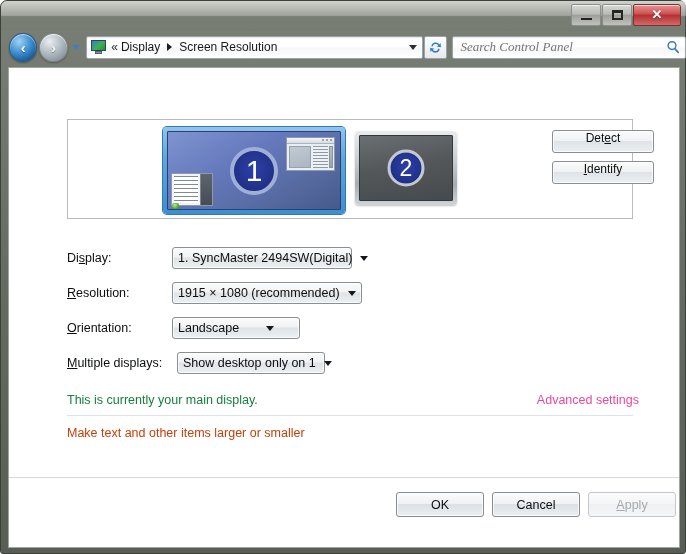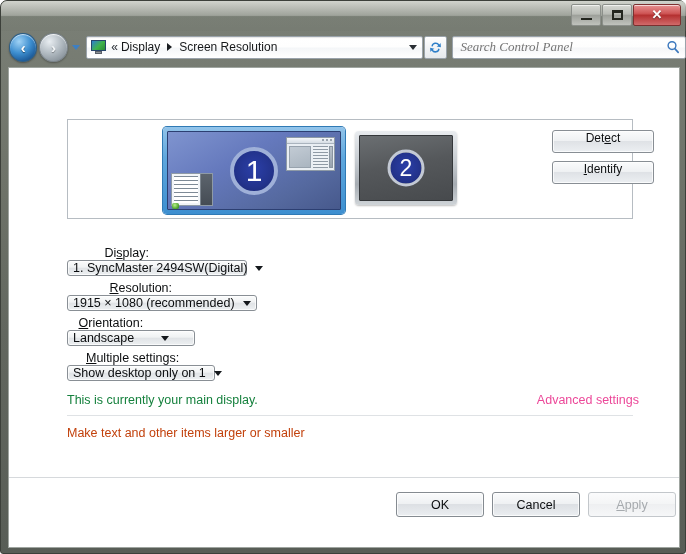--- a/index.html
+++ b/index.html
@@ -417,21 +417,20 @@
   #identify-button { left: 543px; top: 93px; }
   .accel { text-decoration: underline; }
 
   
   .form-row {
     position: absolute;
     left: 58px;
     height: 24px;
     display: flex;
     align-items: center;
-    flex-direction: column;
   }
   #row-display { top: 178px; }
   #row-resolution { top: 213px; }
   #row-orientation { top: 248px; }
   #row-multiple { top: 283px; }
 
   .form-label {
     font-size: 12.5px;
     color: #0b0d0f;
     white-space: nowrap;
@@ -680,21 +679,21 @@
 
     <div class="form-row" id="row-orientation">
       <span class="form-label"><span></span><span class="accel">O</span><span>rientation:</span></span>
       <div class="combo" id="orientation-combo">
         <span class="combo-text">Landscape</span>
         <span class="combo-arrow"></span>
       </div>
     </div>
 
     <div class="form-row" id="row-multiple">
-      <span class="form-label"><span></span><span class="accel">M</span><span>ultiple settings:</span></span>
+      <span class="form-label"><span></span><span class="accel">M</span><span>ultiple displays:</span></span>
       <div class="combo" id="multiple-combo">
         <span class="combo-text">Show desktop only on 1</span>
         <span class="combo-arrow"></span>
       </div>
     </div>
 
     <div id="main-display-status">This is currently your main display.</div>
     <div id="advanced-settings-link">Advanced settings</div>
 
     <div id="content-divider"></div>

